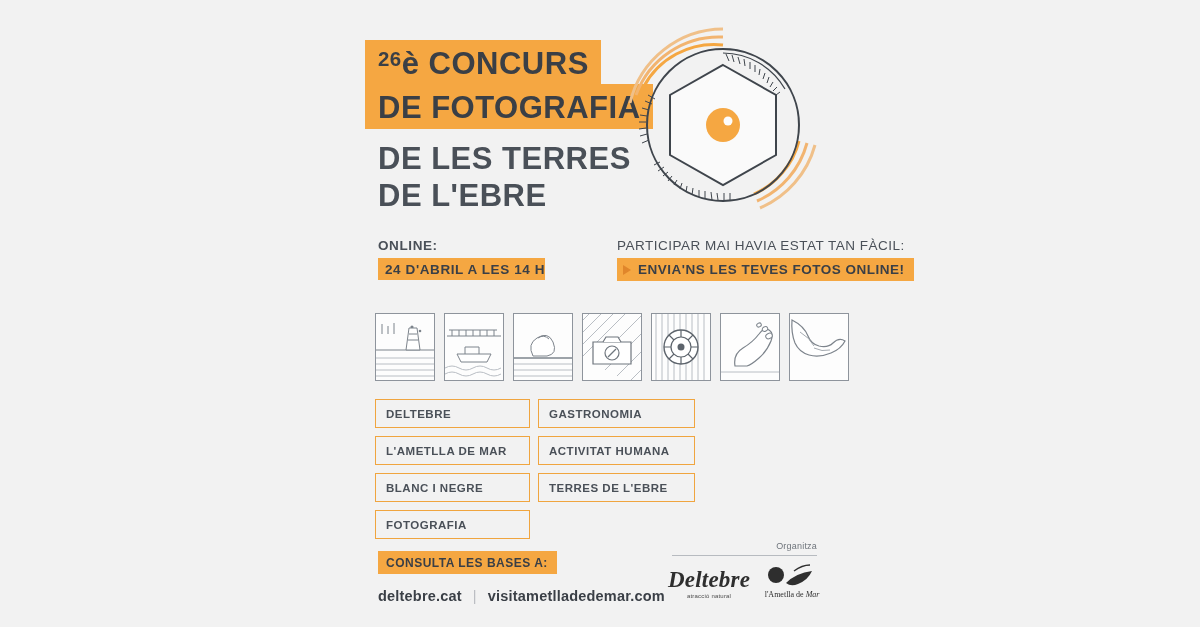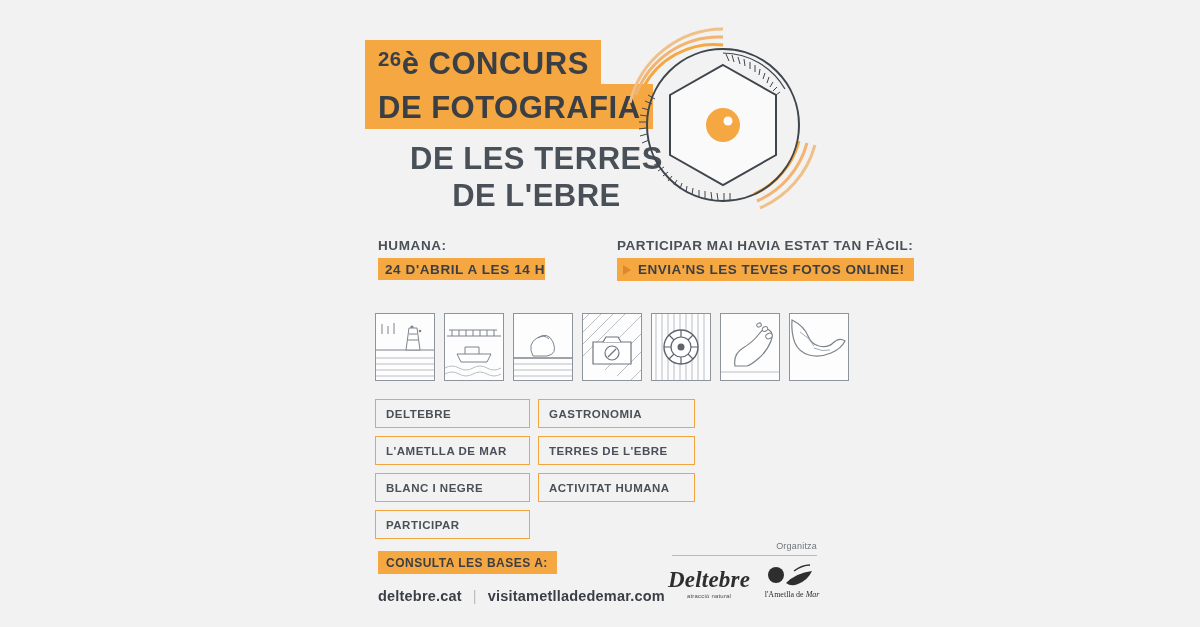--- a/index.html
+++ b/index.html
@@ -43,21 +43,20 @@
   .title-line1 { margin-bottom: 0; }
   .title-line2 { margin-top: -1px; }
   .title-sub {
     color: #4a5058;
     font-weight: bold;
     font-size: 31px;
     line-height: 1.18;
     letter-spacing: 0.5px;
     padding-left: 13px;
     margin-top: 12px;
-    text-align: center;
   }
   .sup {
     font-size: 0.66em;
     vertical-align: baseline;
     position: relative;
     top: -0.38em;
   }
 
   
   .deadline {
@@ -83,21 +82,21 @@
   }
 
   
   .cta {
     position: absolute;
     left: 617px;
     top: 238px;
   }
   .cta-top {
     color: #4a5058;
-    font-weight: bold;
+    font-weight: normal;
     font-size: 13.5px;
     letter-spacing: 0.5px;
     margin-bottom: 5px;
   }
   .cta-box {
     display: inline-flex;
     align-items: center;
     background: #f5a742;
     color: #3a3f46;
     font-weight: bold;
@@ -330,21 +329,21 @@
       </g>
 
       <polygon points="113,40 166,70 166,130 113,160 60,130 60,70" fill="#fafafa" stroke="#3f454c" stroke-width="2"></polygon>
 
       <circle cx="113" cy="100" r="17" fill="#f5a742"></circle>
       <circle cx="118" cy="96" r="4.5" fill="#fdfdfd"></circle>
     </svg>
   </div>
 
   <div class="deadline">
-    <div class="deadline-label">HUMANA:</div>
+    <div class="deadline-label">ONLINE:</div>
     <div class="deadline-value">24 D'ABRIL A LES 14 H</div>
   </div>
 
   <div class="cta">
     <div class="cta-top">PARTICIPAR MAI HAVIA ESTAT TAN FÀCIL:</div>
     <div class="cta-box">
       <span class="cta-arrow"></span>
       <span>ENVIA'NS LES TEVES FOTOS ONLINE!</span>
     </div>
   </div>
@@ -447,27 +446,27 @@
         </g>
       </svg>
     </div>
 
   </div>
 
   <div class="cats-left">
     <div class="chip">DELTEBRE</div>
     <div class="chip">L'AMETLLA DE MAR</div>
     <div class="chip">BLANC I NEGRE</div>
-    <div class="chip">PARTICIPAR</div>
+    <div class="chip">FOTOGRAFIA</div>
   </div>
 
   <div class="cats-right">
     <div class="chip">GASTRONOMIA</div>
+    <div class="chip">ACTIVITAT HUMANA</div>
     <div class="chip">TERRES DE L'EBRE</div>
-    <div class="chip">ACTIVITAT HUMANA</div>
   </div>
 
   <div class="bases">
     <span class="bases-label">CONSULTA LES BASES A:</span>
   </div>
   <div class="links">
     <span>deltebre.cat</span>
     <span class="link-sep">|</span>
     <span>visitametlladedemar.com</span>
   </div>

